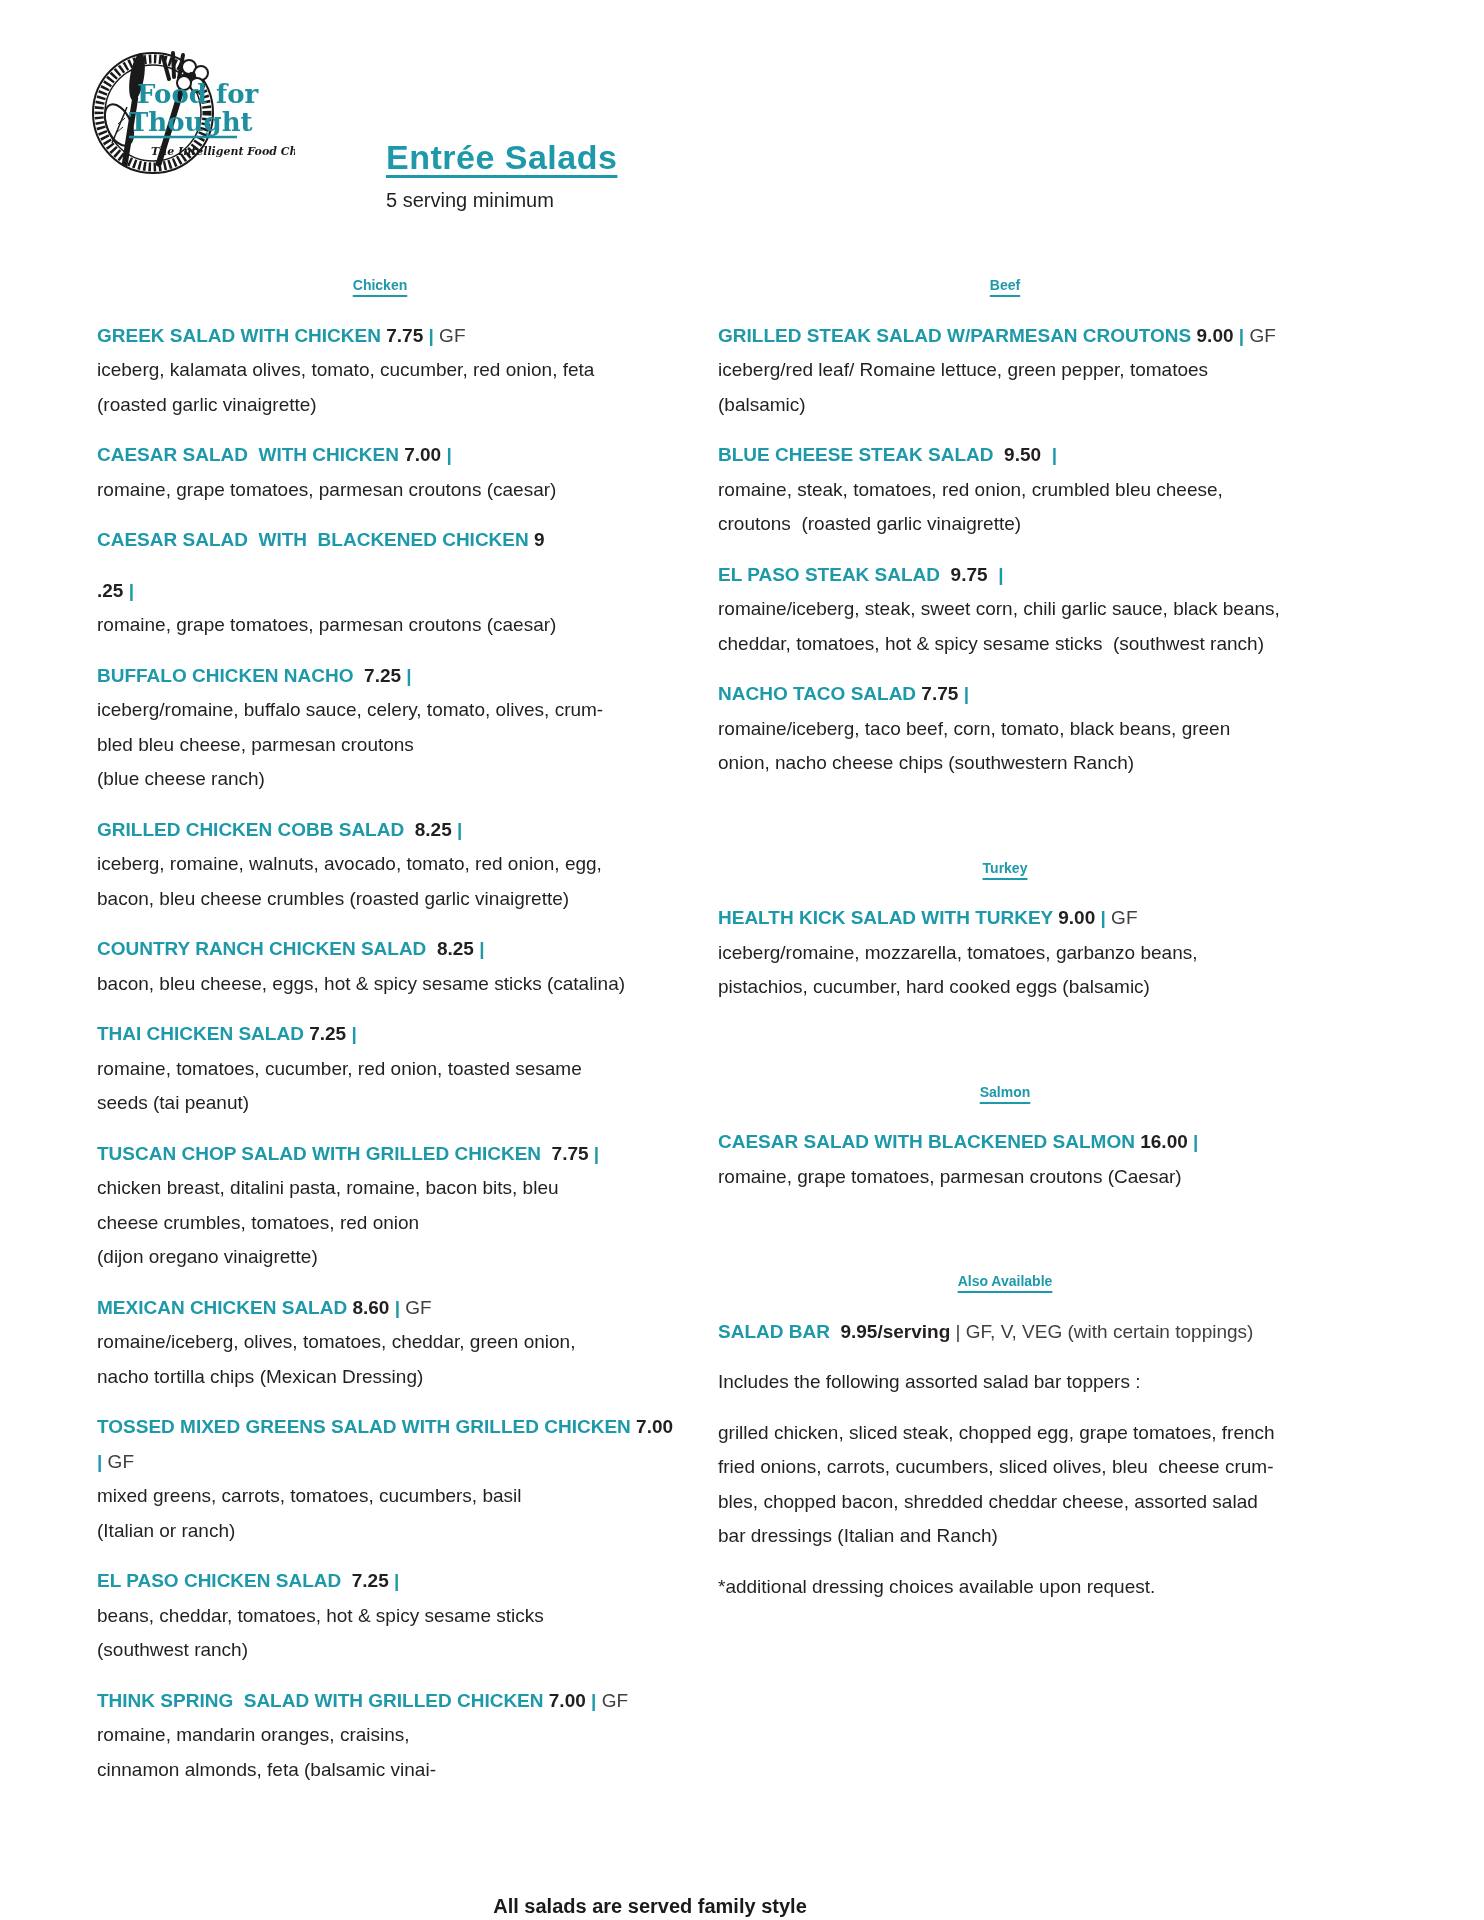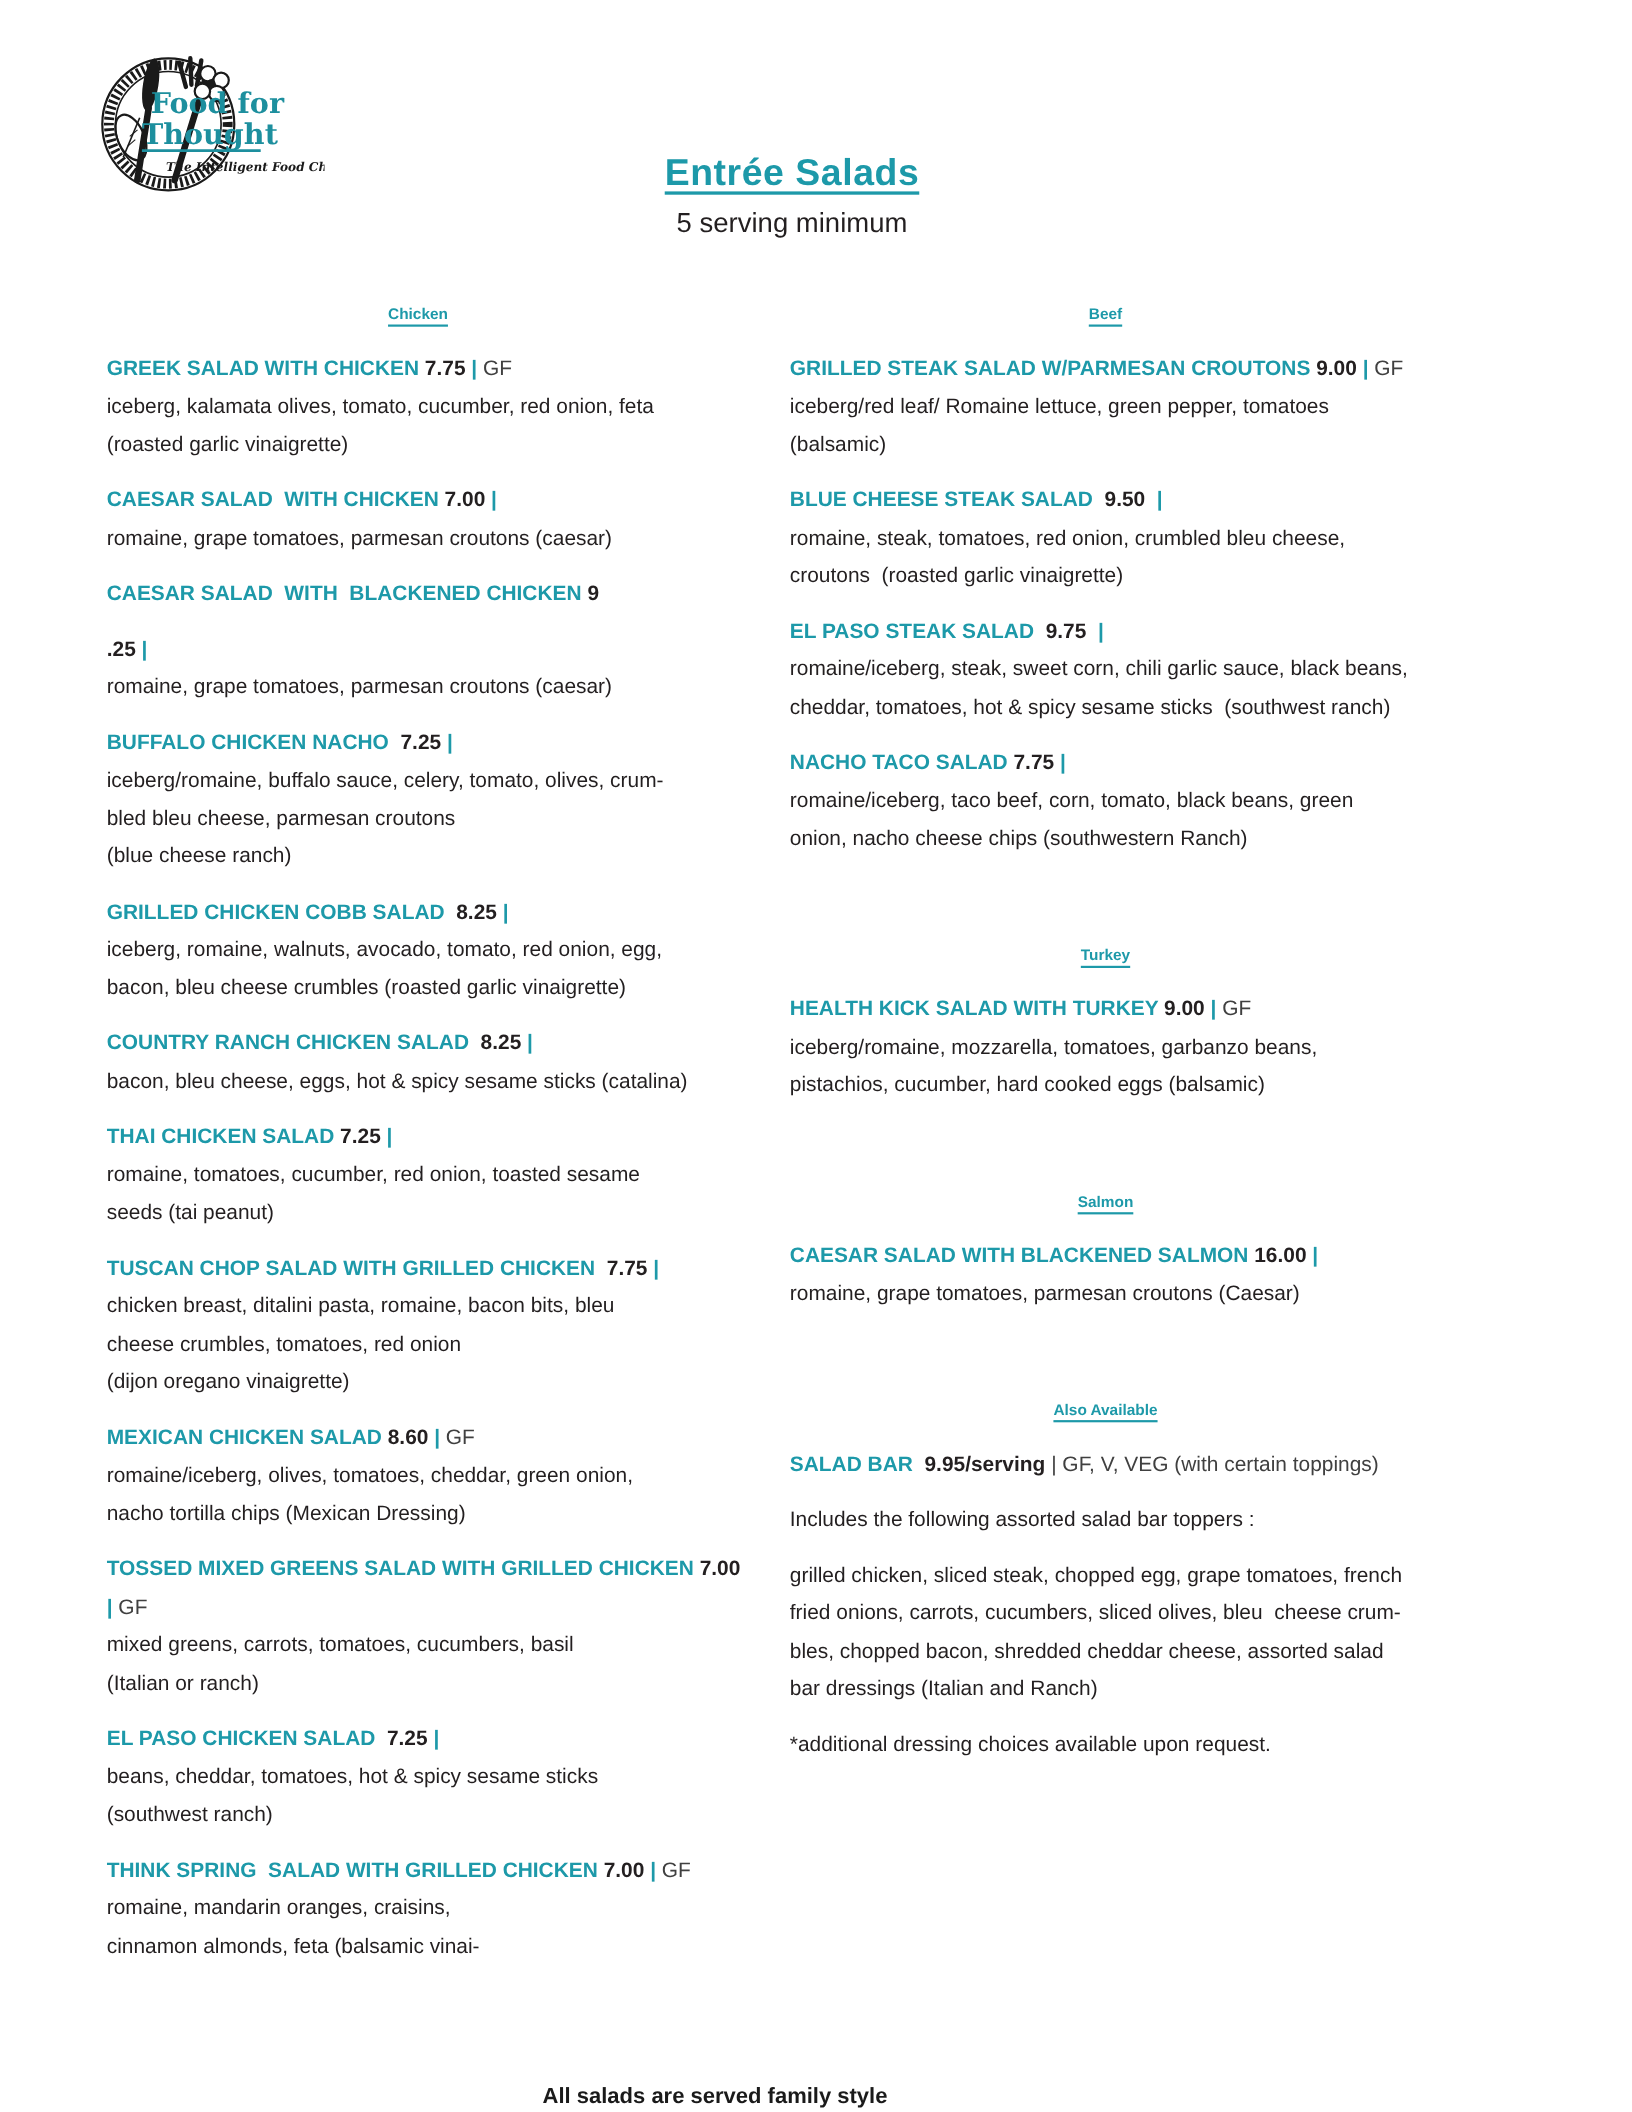--- a/index.html
+++ b/index.html
@@ -1,27 +1,27 @@
 <!DOCTYPE html>
 <html><head>
 <meta charset="utf-8">
 <style>
   html,body { margin:0; padding:0; background:#ffffff; }
   .page {
     position:relative; width:1484px; height:1920px; background:#ffffff;
     font-family:"Liberation Sans", sans-serif; color:#231f20; overflow:hidden;
   }
   .logo { position:absolute; left:85px; top:45px; width:210px; height:135px; }
-  .title-block { position:absolute; left:370px; top:138px; width:700px; text-align:center; }
+  .title-block { position:absolute; left:386px; top:138px; width:700px; }
   .page-title {
     display:inline-block; font-size:34px; font-weight:700; color:#1d99a9;
     text-decoration:underline; text-decoration-thickness:3px; text-underline-offset:6px;
     letter-spacing:0.5px;
   }
-  .page-subtitle { margin-top:12px; font-size:25px; color:#231f20; }
+  .page-subtitle { margin-top:12px; font-size:20px; color:#231f20; }
   .col { position:absolute; top:268px; }
   .col-left  { left:97px;  width:566px; }
   .col-right { left:718px; width:574px; }
   .section + .section { margin-top:70px; }
   .section-heading {
     font-size:14px; font-weight:700; color:#1d99a9; text-align:center;
     text-decoration:underline; text-decoration-thickness:2px; text-underline-offset:5px;
     line-height:34.5px; margin-bottom:16px;
   }
   .item + .item { margin-top:16px; }

